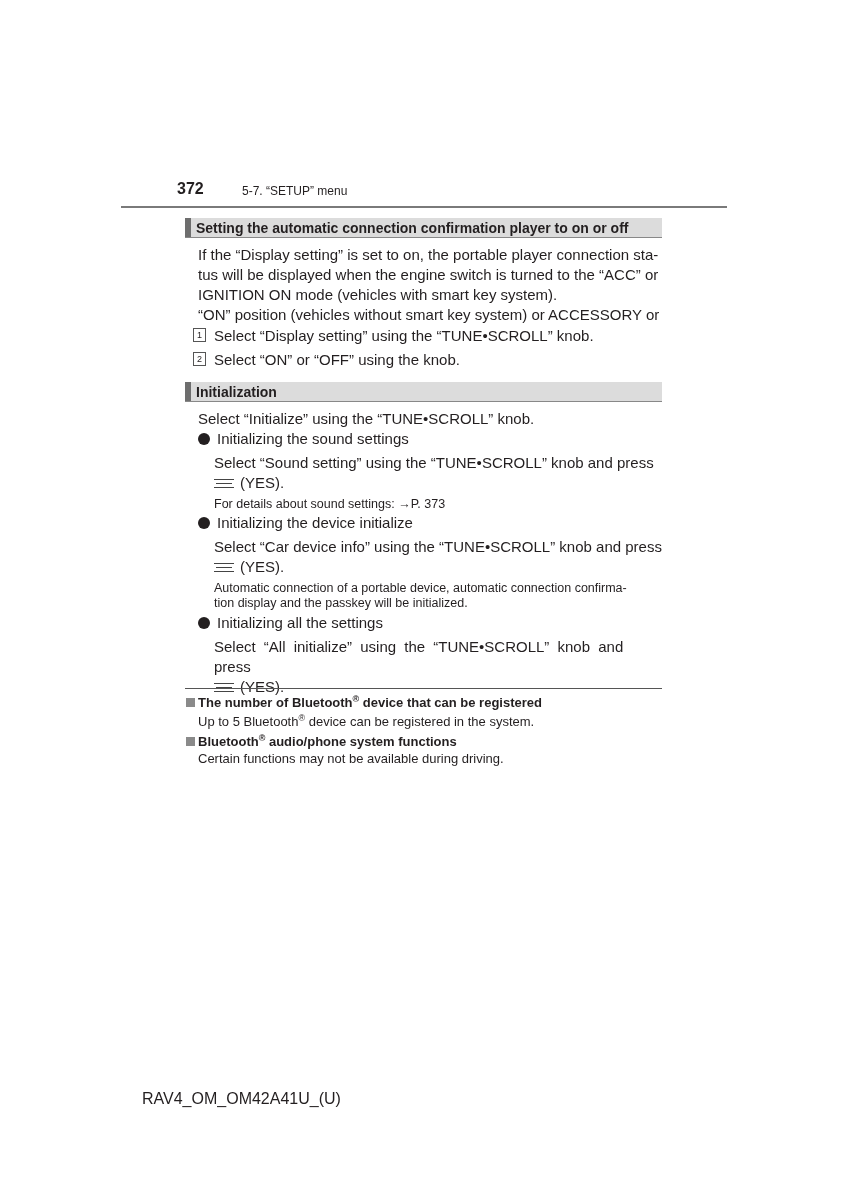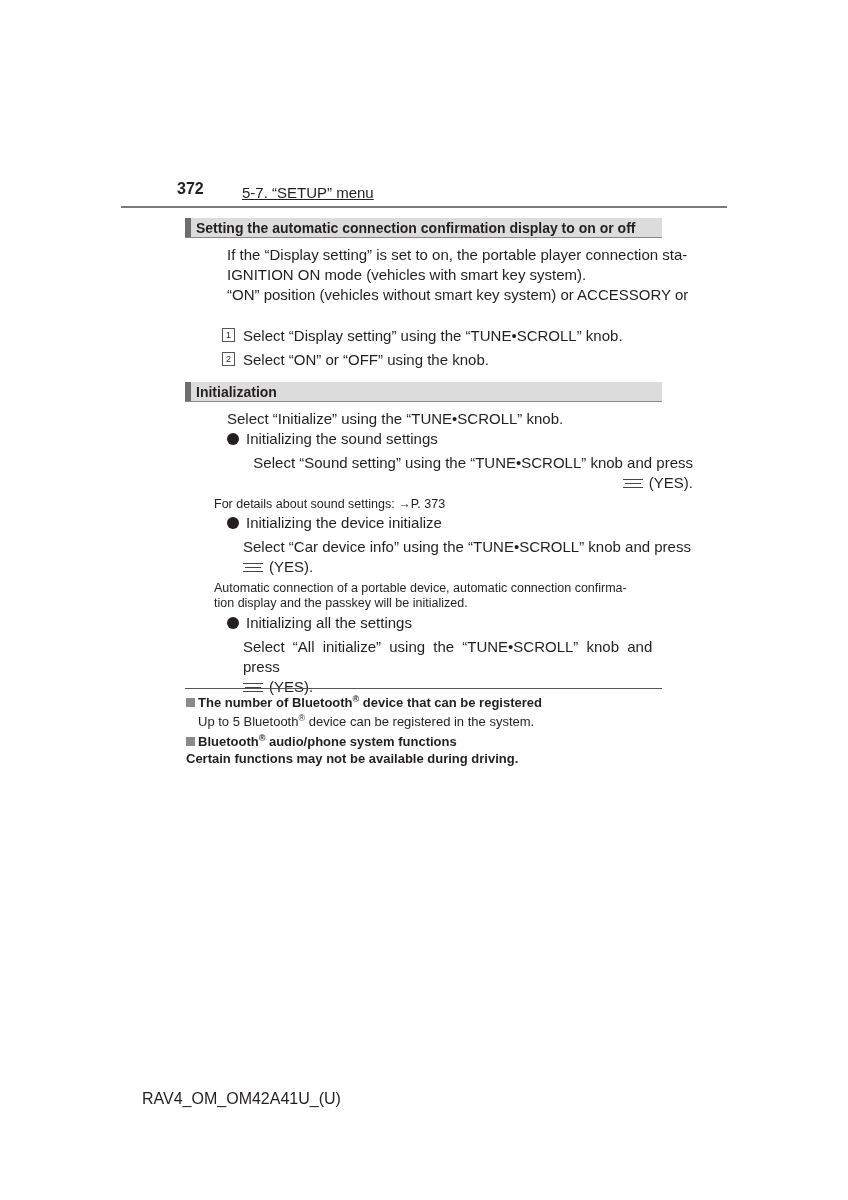--- a/index.html
+++ b/index.html
@@ -1,24 +1,24 @@
 <!DOCTYPE html>
 <html><head>
 <meta charset="utf-8">
 <style>
   html, body { margin:0; padding:0; background:#fff; }
   body { width:848px; height:1200px; position:relative; font-family:"Liberation Sans", sans-serif; color:#231f20; overflow:hidden; }
   .abs { position:absolute; }
   .page-num { left:177px; top:180px; font-size:16px; font-weight:bold; }
-  .chapter { left:242px; top:184px; font-size:15px;text-decoration:underline; }
+  .chapter { left:242px; top:184px; font-size:12px; }
   .top-rule { left:121px; top:206px; width:606px; height:2px; background:#7a7a7a; }
   .sec-head { left:185px; width:477px; height:20px; background:#dcdcdc; border-bottom:1px solid #888; box-sizing:border-box; }
   .sec-head .bar { position:absolute; left:0; top:0; width:6px; height:100%; background:#6e6e6e; }
   .sec-head .txt { position:absolute; left:11px; top:2px; font-size:14px; font-weight:bold; }
-  .body-text { font-size:15px; line-height:20px;margin-left:29px; }
+  .body-text { font-size:15px; line-height:20px; }
   .small-text { font-size:12.5px; line-height:15px; }
   .step-box { display:inline-block; width:11px; height:12px; border:1px solid #555; font-size:9px; line-height:12px; text-align:center; vertical-align:middle; margin-right:8px; position:relative; top:-2px; }
   .bullet { display:inline-block; width:12px; height:12px; border-radius:50%; background:#231f20; margin-right:7px; position:relative; top:1px; }
   .btn-icon { display:inline-block; width:20px; height:7px; border-top:1px solid #444; border-bottom:1px solid #444; position:relative; margin-right:6px; vertical-align:middle; top:-1px;}
   .btn-icon::after { content:""; position:absolute; left:2px; right:2px; top:3px; height:1px; background:#444; }
   .note-rule { left:185px; top:688px; width:477px; height:1px; background:#555; }
   .sq { display:inline-block; width:9px; height:9px; background:#8a8a8a; margin-right:3px; }
   .note-head { font-size:13px; font-weight:bold; }
   .note-text { font-size:13px; }
   sup { font-size:9px; }
@@ -26,44 +26,45 @@
 </style>
 </head>
 <body>
 
 <div class="abs page-num">372</div>
 <div class="abs chapter">5-7. “SETUP” menu</div>
 <div class="abs top-rule"></div>
 
 <div class="abs sec-head" style="top:218px;">
   <div class="bar"></div>
-  <div class="txt">Setting the automatic connection confirmation display to on or off</div>
+  <div class="txt">Setting the automatic connection confirmation player to on or off</div>
 </div>
 <div class="abs body-text" style="left:198px; top:245px; width:470px;">
   <div>If the “Display setting” is set to on, the portable player connection sta-</div>
+  <div>tus will be displayed when the engine switch is turned to the “ACC” or</div>
   <div>IGNITION ON mode (vehicles with smart key system).</div>
   <div>“ON” position (vehicles without smart key system) or ACCESSORY or</div>
 </div>
 <div class="abs body-text" style="left:193px; top:326px;">
   <span class="step-box">1</span><span>Select “Display setting” using the “TUNE•SCROLL” knob.</span>
 </div>
 <div class="abs body-text" style="left:193px; top:350px;">
   <span class="step-box">2</span><span>Select “ON” or “OFF” using the knob.</span>
 </div>
 
 <div class="abs sec-head" style="top:382px;">
   <div class="bar"></div>
   <div class="txt">Initialization</div>
 </div>
 <div class="abs body-text" style="left:198px; top:409px;">Select “Initialize” using the “TUNE•SCROLL” knob.</div>
 
 <div class="abs body-text" style="left:198px; top:429px;">
   <span class="bullet"></span><span>Initializing the sound settings</span>
 </div>
-<div class="abs body-text" style="left:214px; top:453px; width:450px;text-align:right;">
+<div class="abs body-text" style="left:214px; top:453px; width:450px;">
   <div>Select “Sound setting” using the “TUNE•SCROLL” knob and press</div>
   <div><span class="btn-icon"></span><span>(YES).</span></div>
 </div>
 <div class="abs small-text" style="left:214px; top:497px;">For details about sound settings: →P. 373</div>
 
 <div class="abs body-text" style="left:198px; top:513px;">
   <span class="bullet"></span><span>Initializing the device initialize</span>
 </div>
 <div class="abs body-text" style="left:214px; top:537px; width:450px;">
   <div>Select “Car device info” using the “TUNE•SCROLL” knob and press</div>
@@ -82,16 +83,16 @@
   <div><span class="btn-icon"></span><span>(YES).</span></div>
 </div>
 
 <div class="abs note-rule"></div>
 <div class="abs" style="left:186px; top:694px;">
   <div class="note-head"><span class="sq"></span><span>The number of Bluetooth</span><sup>®</sup><span> device that can be registered</span></div>
   <div class="note-text" style="margin-left:12px; margin-top:3px;"><span>Up to 5 Bluetooth</span><sup>®</sup><span> device can be registered in the system.</span></div>
 </div>
 <div class="abs" style="left:186px; top:733px;">
   <div class="note-head"><span class="sq"></span><span>Bluetooth</span><sup>®</sup><span> audio/phone system functions</span></div>
-  <div class="note-text" style="margin-top:2px;font-weight:bold;">Certain functions may not be available during driving.</div>
+  <div class="note-text" style="margin-left:12px; margin-top:2px;">Certain functions may not be available during driving.</div>
 </div>
 
 <div class="abs footer">RAV4_OM_OM42A41U_(U)</div>
 
 </body></html>

